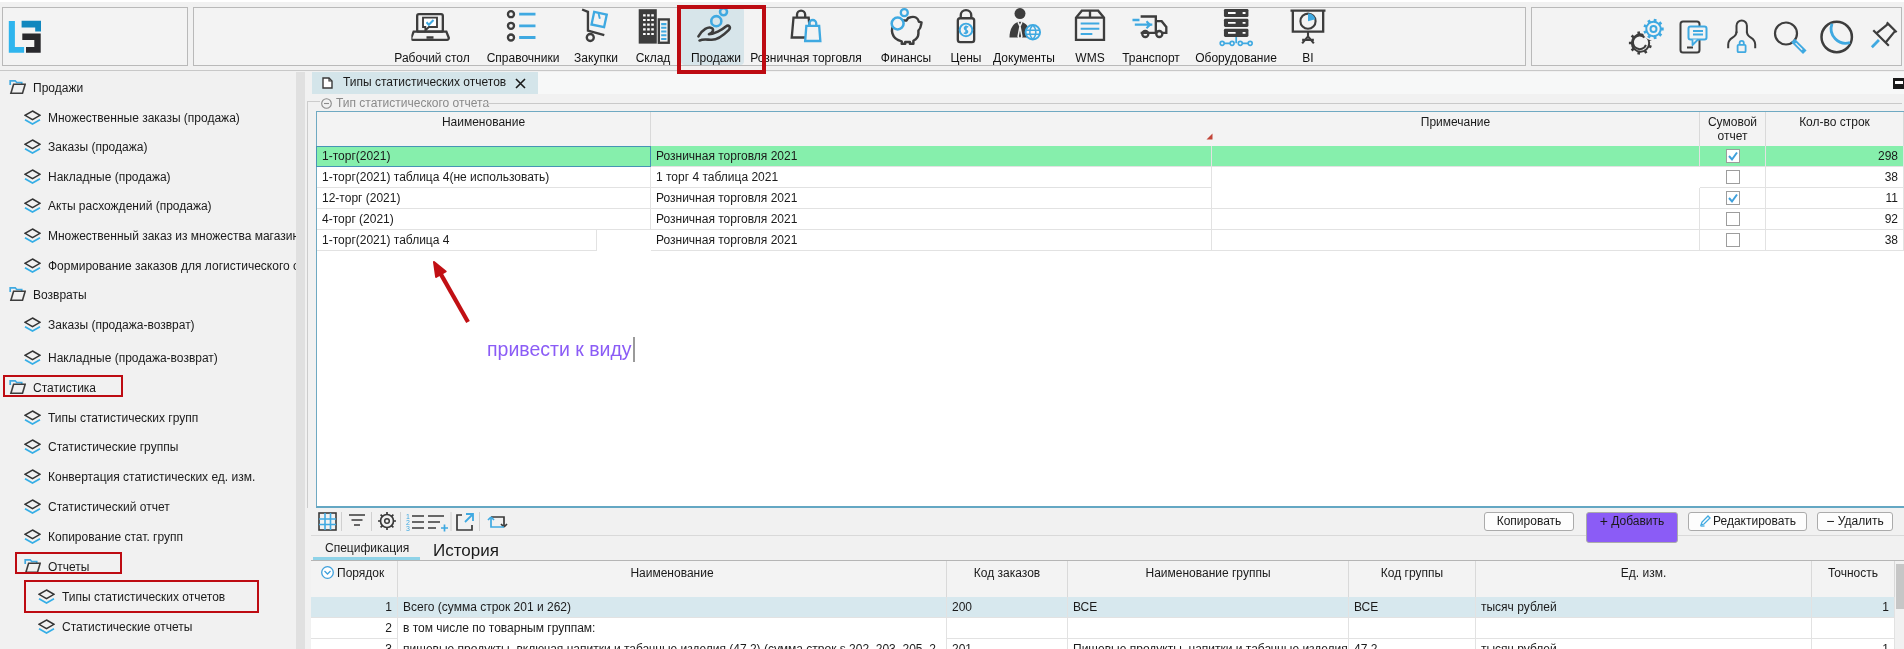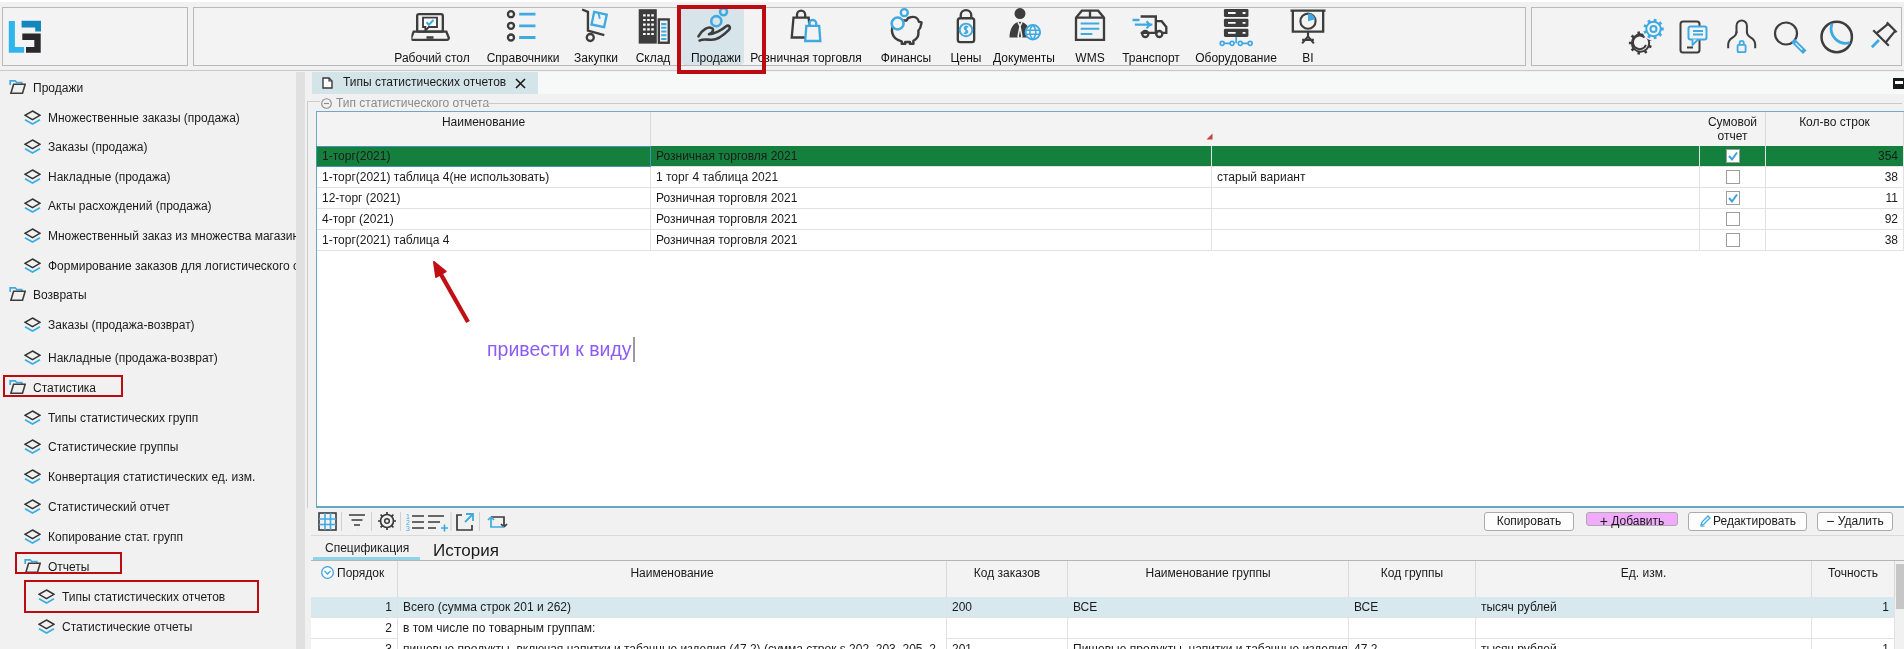--- a/index.html
+++ b/index.html
@@ -244,41 +244,41 @@
 <div class="abs" style="left:6px; top:24px; font-size:12px; color:#8a8a8a; background:#f1f1f1; padding:0 4px;"><svg width="11" height="11" viewBox="0 0 11 11" style="vertical-align:-2px; margin-right:4px;">
         <circle cx="5.5" cy="5.5" r="4.8" fill="none" stroke="#8a8a8a" stroke-width="1.1"></circle>
         <path d="M3 5.5 h5" stroke="#8a8a8a" stroke-width="1.1"></path>
       </svg>Тип статистического отчета</div>
 <div class="abs" style="left:-4px; top:29px; width:1px; height:407px; background:#cccccc;"></div>
 <div class="abs" style="left:-4px; top:29px; width:13px; height:1px; background:#cccccc;"></div>
 <div class="abs" style="left:172px; top:31px; width:1419px; height:1px; background:#c9c9c9;"></div>
 <div class="abs" style="left:5px; top:39px; width:1588px; height:395px; background:#fff; border-top:1px solid #6fa9c2; border-left:1px solid #6fa9c2;"></div>
 <div class="abs" style="left:6px; top:40px; width:1587px; height:34px; background:#f3f3f3;"></div>
 <div class="abs" style="left:6px; top:40px; width:334px; height:34px; border-right:1px solid #d9d9d9; font-size:12px; text-align:center; padding-top:3px;">Наименование</div>
+<div class="abs" style="left:901px; top:40px; width:488px; height:34px; border-right:1px solid #d9d9d9; font-size:12px; text-align:center; padding-top:3px;">Примечание</div>
 <div class="abs" style="left:1389px; top:40px; width:66px; height:34px; border-right:1px solid #d9d9d9; font-size:12px; text-align:center; padding-top:3px;">Сумовой<br>отчет</div>
 <div class="abs" style="left:1455px; top:40px; width:138px; height:34px; border-right:1px solid #d9d9d9; font-size:12px; text-align:center; padding-top:3px;">Кол-во строк</div>
 <svg class="abs" style="left:895px; top:61px;" width="7" height="7">
       <path d="M6.5 0.5 L6.5 6.5 L0.5 6.5 z" fill="#c24539"></path>
     </svg>
-<div class="abs" style="left:6px; top:74px; width:1587px; height:21px; background:#15803d;">
+<div class="abs" style="left:6px; top:74px; width:1587px; height:21px; background:#86efac;">
 <div style="position:absolute; left:0px; top:0; width:334px; height:21px; border-right:1px solid #e2e2e2; border-bottom:1px solid #e2e2e2; font-size:12px; line-height:20px; padding:0 5px; white-space:nowrap; overflow:hidden;">1-торг(2021)</div>
 <div style="position:absolute; left:334px; top:0; width:561px; height:21px; border-right:1px solid #e2e2e2; border-bottom:1px solid #e2e2e2; font-size:12px; line-height:20px; padding:0 5px; white-space:nowrap; overflow:hidden;">Розничная торговля 2021</div>
 <div style="position:absolute; left:895px; top:0; width:488px; height:21px; border-right:1px solid #e2e2e2; border-bottom:1px solid #e2e2e2; font-size:12px; line-height:20px; padding:0 5px; white-space:nowrap; overflow:hidden;"></div>
 <div style="position:absolute; left:1383px; top:0; width:66px; height:21px; border-right:1px solid #e2e2e2; border-bottom:1px solid #e2e2e2; font-size:12px; line-height:20px; padding:0 5px; white-space:nowrap; overflow:hidden;">
         <div style="text-align:center;"><svg width="14" height="14" viewBox="0 0 14 14" style="vertical-align:-3px;">
             <rect x="0.5" y="0.5" width="13" height="13" fill="#fff" stroke="#9d9d9d"></rect>
             <path d="M3 7 l3 3.5 l5 -7" stroke="#3fa0dc" stroke-width="2" fill="none"></path>
           </svg></div>
       </div>
-<div style="position:absolute; left:1449px; top:0; width:138px; height:21px; border-right:1px solid #e2e2e2; border-bottom:1px solid #e2e2e2; font-size:12px; line-height:20px; padding:0 5px; white-space:nowrap; overflow:hidden;text-align:right;">354</div>
+<div style="position:absolute; left:1449px; top:0; width:138px; height:21px; border-right:1px solid #e2e2e2; border-bottom:1px solid #e2e2e2; font-size:12px; line-height:20px; padding:0 5px; white-space:nowrap; overflow:hidden;text-align:right;">298</div>
 </div>
 <div class="abs" style="left:6px; top:95px; width:1587px; height:21px; background:#fff;">
 <div style="position:absolute; left:0px; top:0; width:334px; height:21px; border-right:1px solid #e2e2e2; border-bottom:1px solid #e2e2e2; font-size:12px; line-height:20px; padding:0 5px; white-space:nowrap; overflow:hidden;">1-торг(2021) таблица 4(не использовать)</div>
 <div style="position:absolute; left:334px; top:0; width:561px; height:21px; border-right:1px solid #e2e2e2; border-bottom:1px solid #e2e2e2; font-size:12px; line-height:20px; padding:0 5px; white-space:nowrap; overflow:hidden;">1 торг 4 таблица 2021</div>
-<div style="position:absolute; left:895px; top:0; width:488px; height:21px; border-right:1px solid #e2e2e2; border-bottom:1px solid #e2e2e2; font-size:12px; line-height:20px; padding:0 5px; white-space:nowrap; overflow:hidden;">старый вариант</div>
 <div style="position:absolute; left:1383px; top:0; width:66px; height:21px; border-right:1px solid #e2e2e2; border-bottom:1px solid #e2e2e2; font-size:12px; line-height:20px; padding:0 5px; white-space:nowrap; overflow:hidden;">
         <div style="text-align:center;"><svg width="14" height="14" viewBox="0 0 14 14" style="vertical-align:-3px;">
             <rect x="0.5" y="0.5" width="13" height="13" fill="#fff" stroke="#9d9d9d"></rect>
           </svg></div>
       </div>
 <div style="position:absolute; left:1449px; top:0; width:138px; height:21px; border-right:1px solid #e2e2e2; border-bottom:1px solid #e2e2e2; font-size:12px; line-height:20px; padding:0 5px; white-space:nowrap; overflow:hidden;text-align:right;">38</div>
 </div>
 <div class="abs" style="left:6px; top:116px; width:1587px; height:21px; background:#fff;">
 <div style="position:absolute; left:0px; top:0; width:334px; height:21px; border-right:1px solid #e2e2e2; border-bottom:1px solid #e2e2e2; font-size:12px; line-height:20px; padding:0 5px; white-space:nowrap; overflow:hidden;">12-торг (2021)</div>
 <div style="position:absolute; left:334px; top:0; width:561px; height:21px; border-right:1px solid #e2e2e2; border-bottom:1px solid #e2e2e2; font-size:12px; line-height:20px; padding:0 5px; white-space:nowrap; overflow:hidden;">Розничная торговля 2021</div>
@@ -296,21 +296,21 @@
 <div style="position:absolute; left:334px; top:0; width:561px; height:21px; border-right:1px solid #e2e2e2; border-bottom:1px solid #e2e2e2; font-size:12px; line-height:20px; padding:0 5px; white-space:nowrap; overflow:hidden;">Розничная торговля 2021</div>
 <div style="position:absolute; left:895px; top:0; width:488px; height:21px; border-right:1px solid #e2e2e2; border-bottom:1px solid #e2e2e2; font-size:12px; line-height:20px; padding:0 5px; white-space:nowrap; overflow:hidden;"></div>
 <div style="position:absolute; left:1383px; top:0; width:66px; height:21px; border-right:1px solid #e2e2e2; border-bottom:1px solid #e2e2e2; font-size:12px; line-height:20px; padding:0 5px; white-space:nowrap; overflow:hidden;">
         <div style="text-align:center;"><svg width="14" height="14" viewBox="0 0 14 14" style="vertical-align:-3px;">
             <rect x="0.5" y="0.5" width="13" height="13" fill="#fff" stroke="#9d9d9d"></rect>
           </svg></div>
       </div>
 <div style="position:absolute; left:1449px; top:0; width:138px; height:21px; border-right:1px solid #e2e2e2; border-bottom:1px solid #e2e2e2; font-size:12px; line-height:20px; padding:0 5px; white-space:nowrap; overflow:hidden;text-align:right;">92</div>
 </div>
 <div class="abs" style="left:6px; top:158px; width:1587px; height:21px; background:#fff;">
-<div style="position:absolute; left:0px; top:0; width:334px; height:21px; border-right:1px solid #e2e2e2; border-bottom:1px solid #e2e2e2; font-size:12px; line-height:20px; padding:0 5px; white-space:nowrap; overflow:hidden;">1-торг(2021) таблица 4</div>
+<div style="position:absolute; left:0px; top:0; width:280px; height:21px; border-right:1px solid #e2e2e2; border-bottom:1px solid #e2e2e2; font-size:12px; line-height:20px; padding:0 5px; white-space:nowrap; overflow:hidden;">1-торг(2021) таблица 4</div>
 <div style="position:absolute; left:334px; top:0; width:561px; height:21px; border-right:1px solid #e2e2e2; border-bottom:1px solid #e2e2e2; font-size:12px; line-height:20px; padding:0 5px; white-space:nowrap; overflow:hidden;">Розничная торговля 2021</div>
 <div style="position:absolute; left:895px; top:0; width:488px; height:21px; border-right:1px solid #e2e2e2; border-bottom:1px solid #e2e2e2; font-size:12px; line-height:20px; padding:0 5px; white-space:nowrap; overflow:hidden;"></div>
 <div style="position:absolute; left:1383px; top:0; width:66px; height:21px; border-right:1px solid #e2e2e2; border-bottom:1px solid #e2e2e2; font-size:12px; line-height:20px; padding:0 5px; white-space:nowrap; overflow:hidden;">
         <div style="text-align:center;"><svg width="14" height="14" viewBox="0 0 14 14" style="vertical-align:-3px;">
             <rect x="0.5" y="0.5" width="13" height="13" fill="#fff" stroke="#9d9d9d"></rect>
           </svg></div>
       </div>
 <div style="position:absolute; left:1449px; top:0; width:138px; height:21px; border-right:1px solid #e2e2e2; border-bottom:1px solid #e2e2e2; font-size:12px; line-height:20px; padding:0 5px; white-space:nowrap; overflow:hidden;text-align:right;">38</div>
 </div>
 <div class="abs" style="left:5px; top:74px; width:335px; height:21px; border:1px solid #4694b5;"></div>
@@ -364,21 +364,21 @@
       <path d="M168.5 2 v19" stroke="#d0d0d0"></path>
       <g transform="translate(176,3)">
         <path d="M4 4 h13 v10" fill="none" stroke="#3a3a3a" stroke-width="1.7"></path>
         <path d="M17 14 l-3 -3 m3 3 l3 -3" stroke="#3a3a3a" stroke-width="1.7" fill="none"></path>
         <path d="M17 14 h-13 v-10" fill="none" stroke="#3fa9e1" stroke-width="1.7"></path>
         <path d="M4 4 l-3 3 m3 -3 l3 3" stroke="#3fa9e1" stroke-width="1.7" fill="none"></path>
       </g>
     </svg>
 <div class="abs" style="left:0; top:463px; width:1593px; height:1px; background:#d9d9d9;"></div>
 <div class="abs" style="left:1173px; top:440px; width:90px; height:19px; background:#fdfdfd; border:1px solid #ababab; border-radius:3px; font-size:12px; text-align:center; line-height:17px;">Копировать</div>
-<div class="abs" style="left:1275px; top:440px; width:92px; height:14px; background:#f0abfc; border:1px solid #ababab; border-radius:3px; font-size:12px; text-align:center; line-height:17px;"><span style="font-size:14px; vertical-align:-1px;">+</span> Добавить</div>
+<div class="abs" style="left:1275px; top:440px; width:92px; height:31px; background:#8b5cf6; border:1px solid #ababab; border-radius:3px; font-size:12px; text-align:center; line-height:17px;"><span style="font-size:14px; vertical-align:-1px;">+</span> Добавить</div>
 <div class="abs" style="left:1377px; top:440px; width:119px; height:19px; background:#fdfdfd; border:1px solid #ababab; border-radius:3px; font-size:12px; text-align:center; line-height:17px;"><svg width="12" height="12" viewBox="0 0 12 12" style="vertical-align:-2px; margin-right:2px;">
         <path d="M2 10 l1 -3 l6 -6 l2 2 l-6 6 z" fill="none" stroke="#3fa9e1" stroke-width="1.3"></path>
         <path d="M1.5 11 h4" stroke="#3fa9e1" stroke-width="1.3"></path>
       </svg>Редактировать</div>
 <div class="abs" style="left:1506px; top:440px; width:76px; height:19px; background:#fdfdfd; border:1px solid #ababab; border-radius:3px; font-size:12px; text-align:center; line-height:17px;"><span style="font-size:14px; vertical-align:-1px;">−</span> Удалить</div>
 <div class="abs" style="left:14px; top:469px; font-size:12px;">Спецификация</div>
 <div class="abs" style="left:122px; top:469px; font-size:17px;">История</div>
 <div class="abs" style="left:2px; top:485px; width:107px; height:3px; background:#8fd3e8;"></div>
 <div class="abs" style="left:0; top:488px; width:1593px; height:1px; background:#b5b5b5;"></div>
 <div class="abs" style="left:0; top:489px; width:1584px; height:36px; background:#f3f3f3;"></div>

